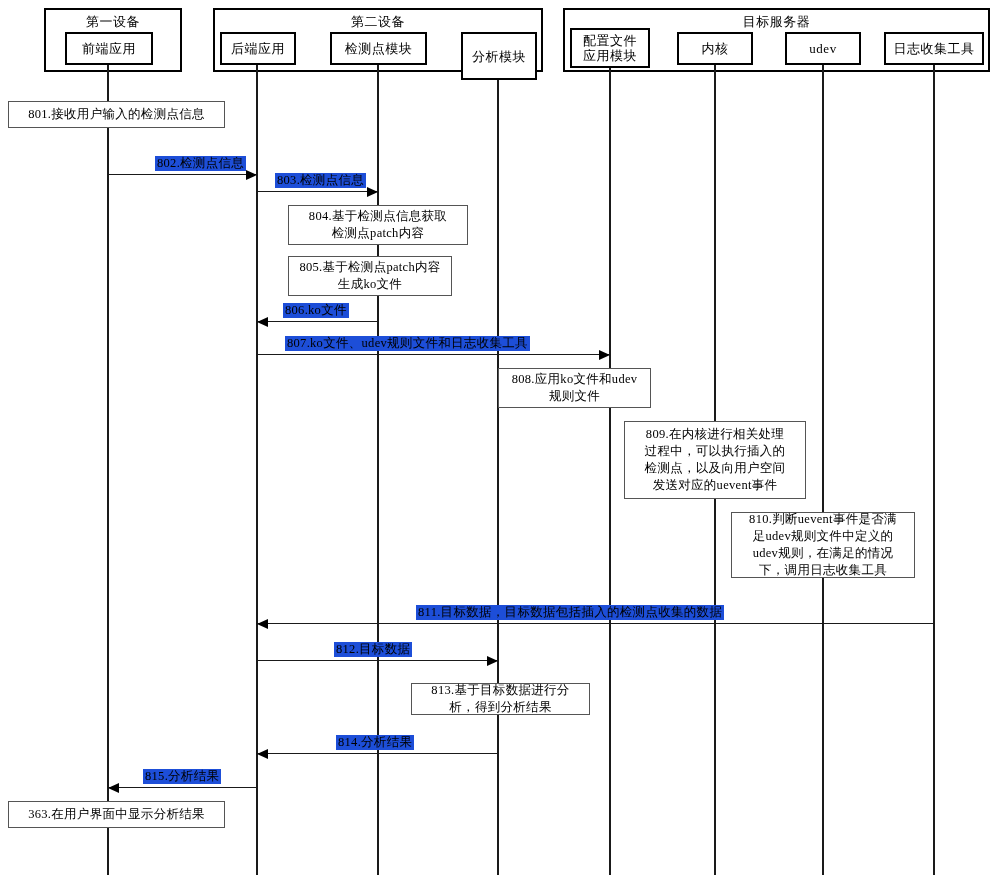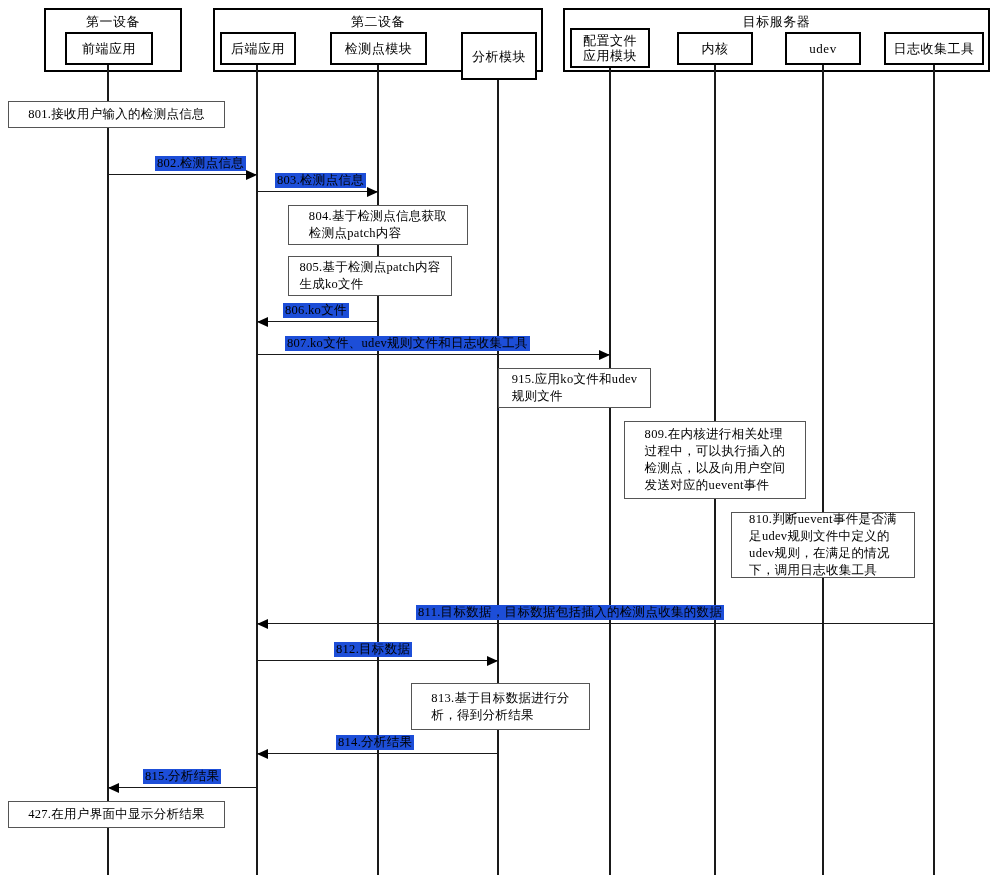--- a/index.html
+++ b/index.html
@@ -63,20 +63,21 @@
   }
   
   .note-box {
     position: absolute;
     border: 1px solid #555555;
     box-sizing: border-box;
     background: #ffffff;
     display: flex;
     align-items: center;
     justify-content: center;
+    text-align: center;
     font-size: 12.5px;
     line-height: 17px;
     letter-spacing: 0.3px;
     padding: 1px 5px;
   }
   .note-box span { display: block; }
   
   .msg-line {
     position: absolute;
     height: 0;
@@ -192,43 +193,43 @@
         </div>
       </div>
       <div class="note-box" style="left: 288px; top: 256px; width: 164px; height: 40px;">
         <div>
           <span>805.基于检测点patch内容</span>
           <span>生成ko文件</span>
         </div>
       </div>
       <div class="note-box" style="left: 498px; top: 368px; width: 153px; height: 40px;">
         <div>
-          <span>915.应用ko文件和udev</span>
+          <span>808.应用ko文件和udev</span>
           <span>规则文件</span>
         </div>
       </div>
       <div class="note-box" style="left: 624px; top: 421px; width: 182px; height: 78px;">
         <div>
           <span>809.在内核进行相关处理</span>
           <span>过程中，可以执行插入的</span>
           <span>检测点，以及向用户空间</span>
           <span>发送对应的uevent事件</span>
         </div>
       </div>
       <div class="note-box" style="left: 731px; top: 512px; width: 184px; height: 66px;">
         <div>
           <span>810.判断uevent事件是否满</span>
           <span>足udev规则文件中定义的</span>
           <span>udev规则，在满足的情况</span>
           <span>下，调用日志收集工具</span>
         </div>
       </div>
-      <div class="note-box" style="left: 411px; top: 683px; width: 179px; height: 47px;">
+      <div class="note-box" style="left: 411px; top: 683px; width: 179px; height: 32px;">
         <div>
           <span>813.基于目标数据进行分</span>
           <span>析，得到分析结果</span>
         </div>
       </div>
       <div class="note-box" style="left: 8px; top: 801px; width: 217px; height: 27px;">
-        <div>427.在用户界面中显示分析结果</div>
+        <div>363.在用户界面中显示分析结果</div>
       </div>
     </div>
 </div>
 
 </body></html>

